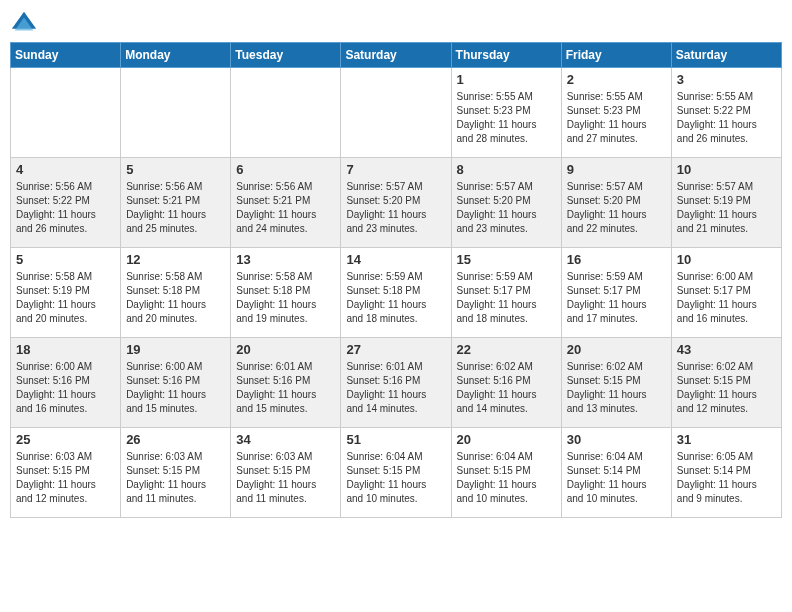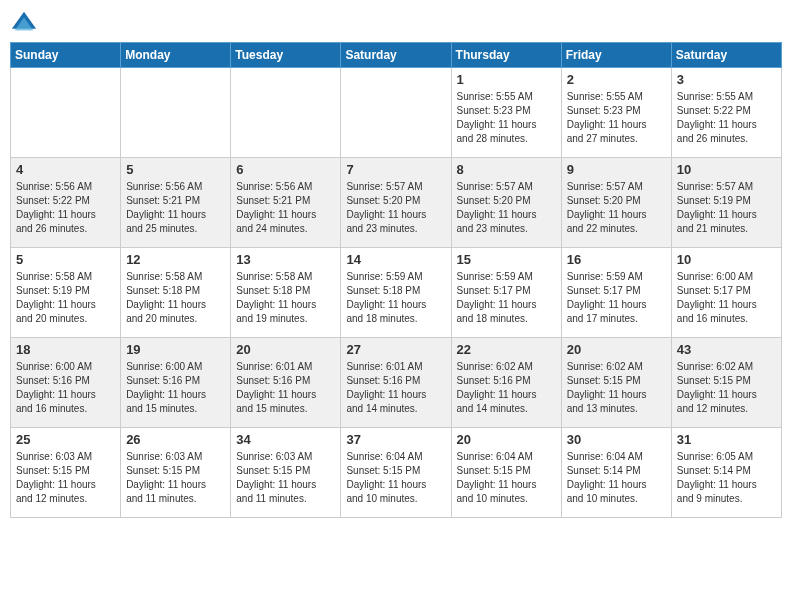--- a/index.html
+++ b/index.html
@@ -329,21 +329,21 @@
 and 11 minutes.</div>
         </td>
         <td>
           <div class="day-num">34</div>
           <div class="day-info" style="white-space: pre-line;">Sunrise: 6:03 AM
 Sunset: 5:15 PM
 Daylight: 11 hours
 and 11 minutes.</div>
         </td>
         <td>
-          <div class="day-num">37</div>
+          <div class="day-num">51</div>
           <div class="day-info" style="white-space: pre-line;">Sunrise: 6:04 AM
 Sunset: 5:15 PM
 Daylight: 11 hours
 and 10 minutes.</div>
         </td>
         <td>
           <div class="day-num">20</div>
           <div class="day-info" style="white-space: pre-line;">Sunrise: 6:04 AM
 Sunset: 5:15 PM
 Daylight: 11 hours

